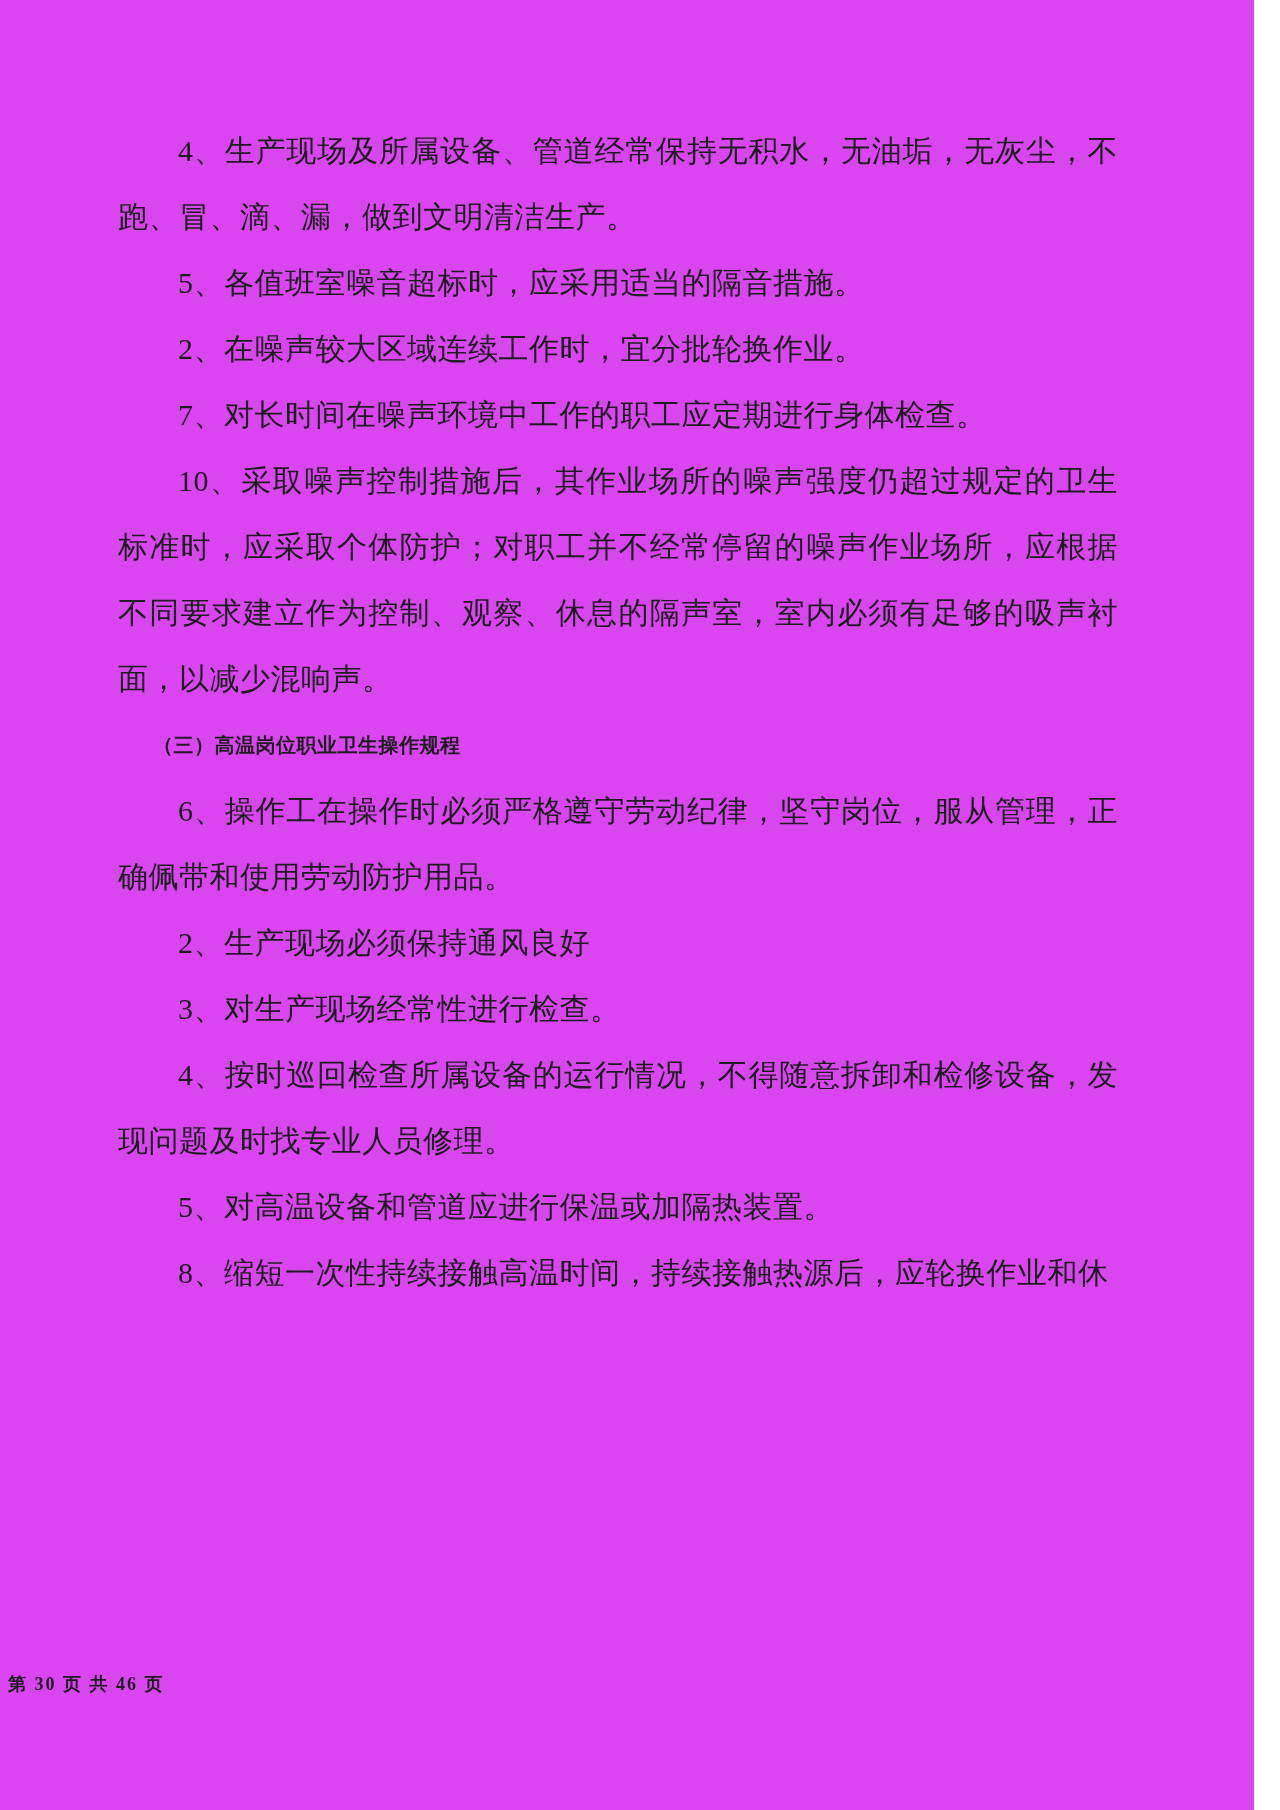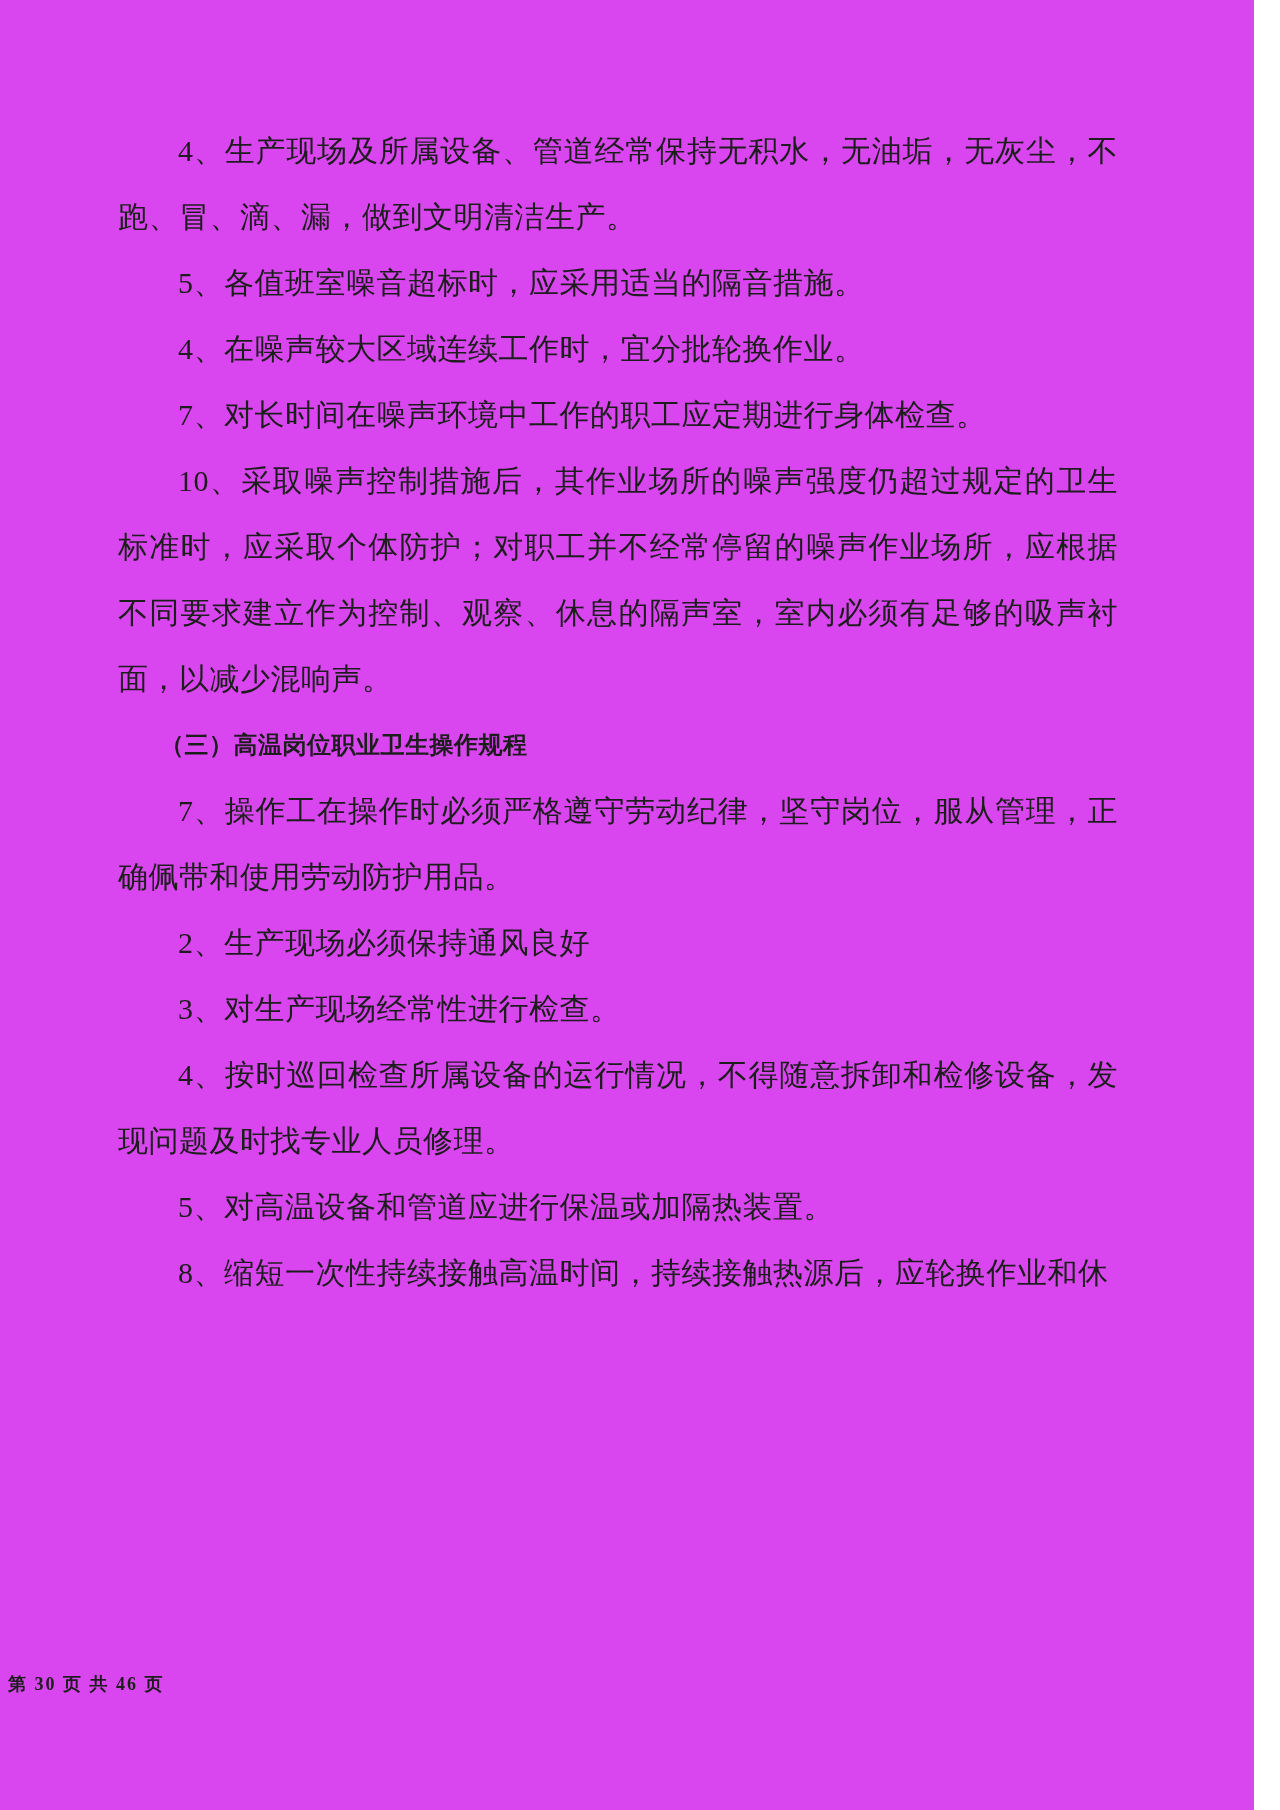--- a/index.html
+++ b/index.html
@@ -28,46 +28,46 @@
     text-indent: 2em;
     text-align: justify;
     text-justify: inter-ideograph;
     margin: 0;
     letter-spacing: 0.5px;
   }
   .para.heading {
     font-weight: 700;
     text-indent: 1.75em;
     font-family: Liberation Sans, sans-serif;
-    font-size: 24px;
+    font-size: 20px;
   }
   .footer {
     position: absolute;
     top: 1672px;
     left: 8px;
     width: 1280px;
     font-size: 18px;
     font-weight: 700;
     letter-spacing: 2px;
     color: #1d1d1d;
     font-family: "Liberation Serif", "DejaVu Serif", serif;
   }
 </style>
 </head>
 <body>
 
 <div class="page">
   <div class="content">
     <p class="para">4、生产现场及所属设备、管道经常保持无积水，无油垢，无灰尘，不跑、冒、滴、漏，做到文明清洁生产。</p>
     <p class="para">5、各值班室噪音超标时，应采用适当的隔音措施。</p>
-    <p class="para">4、在噪声较大区域连续工作时，宜分批轮换作业。</p>
+    <p class="para">2、在噪声较大区域连续工作时，宜分批轮换作业。</p>
     <p class="para">7、对长时间在噪声环境中工作的职工应定期进行身体检查。</p>
     <p class="para">10、采取噪声控制措施后，其作业场所的噪声强度仍超过规定的卫生标准时，应采取个体防护；对职工并不经常停留的噪声作业场所，应根据不同要求建立作为控制、观察、休息的隔声室，室内必须有足够的吸声衬面，以减少混响声。</p>
     <p class="para heading">（三）高温岗位职业卫生操作规程</p>
-    <p class="para">7、操作工在操作时必须严格遵守劳动纪律，坚守岗位，服从管理，正确佩带和使用劳动防护用品。</p>
+    <p class="para">6、操作工在操作时必须严格遵守劳动纪律，坚守岗位，服从管理，正确佩带和使用劳动防护用品。</p>
     <p class="para">2、生产现场必须保持通风良好</p>
     <p class="para">3、对生产现场经常性进行检查。</p>
     <p class="para">4、按时巡回检查所属设备的运行情况，不得随意拆卸和检修设备，发现问题及时找专业人员修理。</p>
     <p class="para">5、对高温设备和管道应进行保温或加隔热装置。</p>
     <p class="para">8、缩短一次性持续接触高温时间，持续接触热源后，应轮换作业和休</p>
   </div>
   <div class="footer">第 30 页 共 46 页</div>
 </div>
 
 </body></html>

